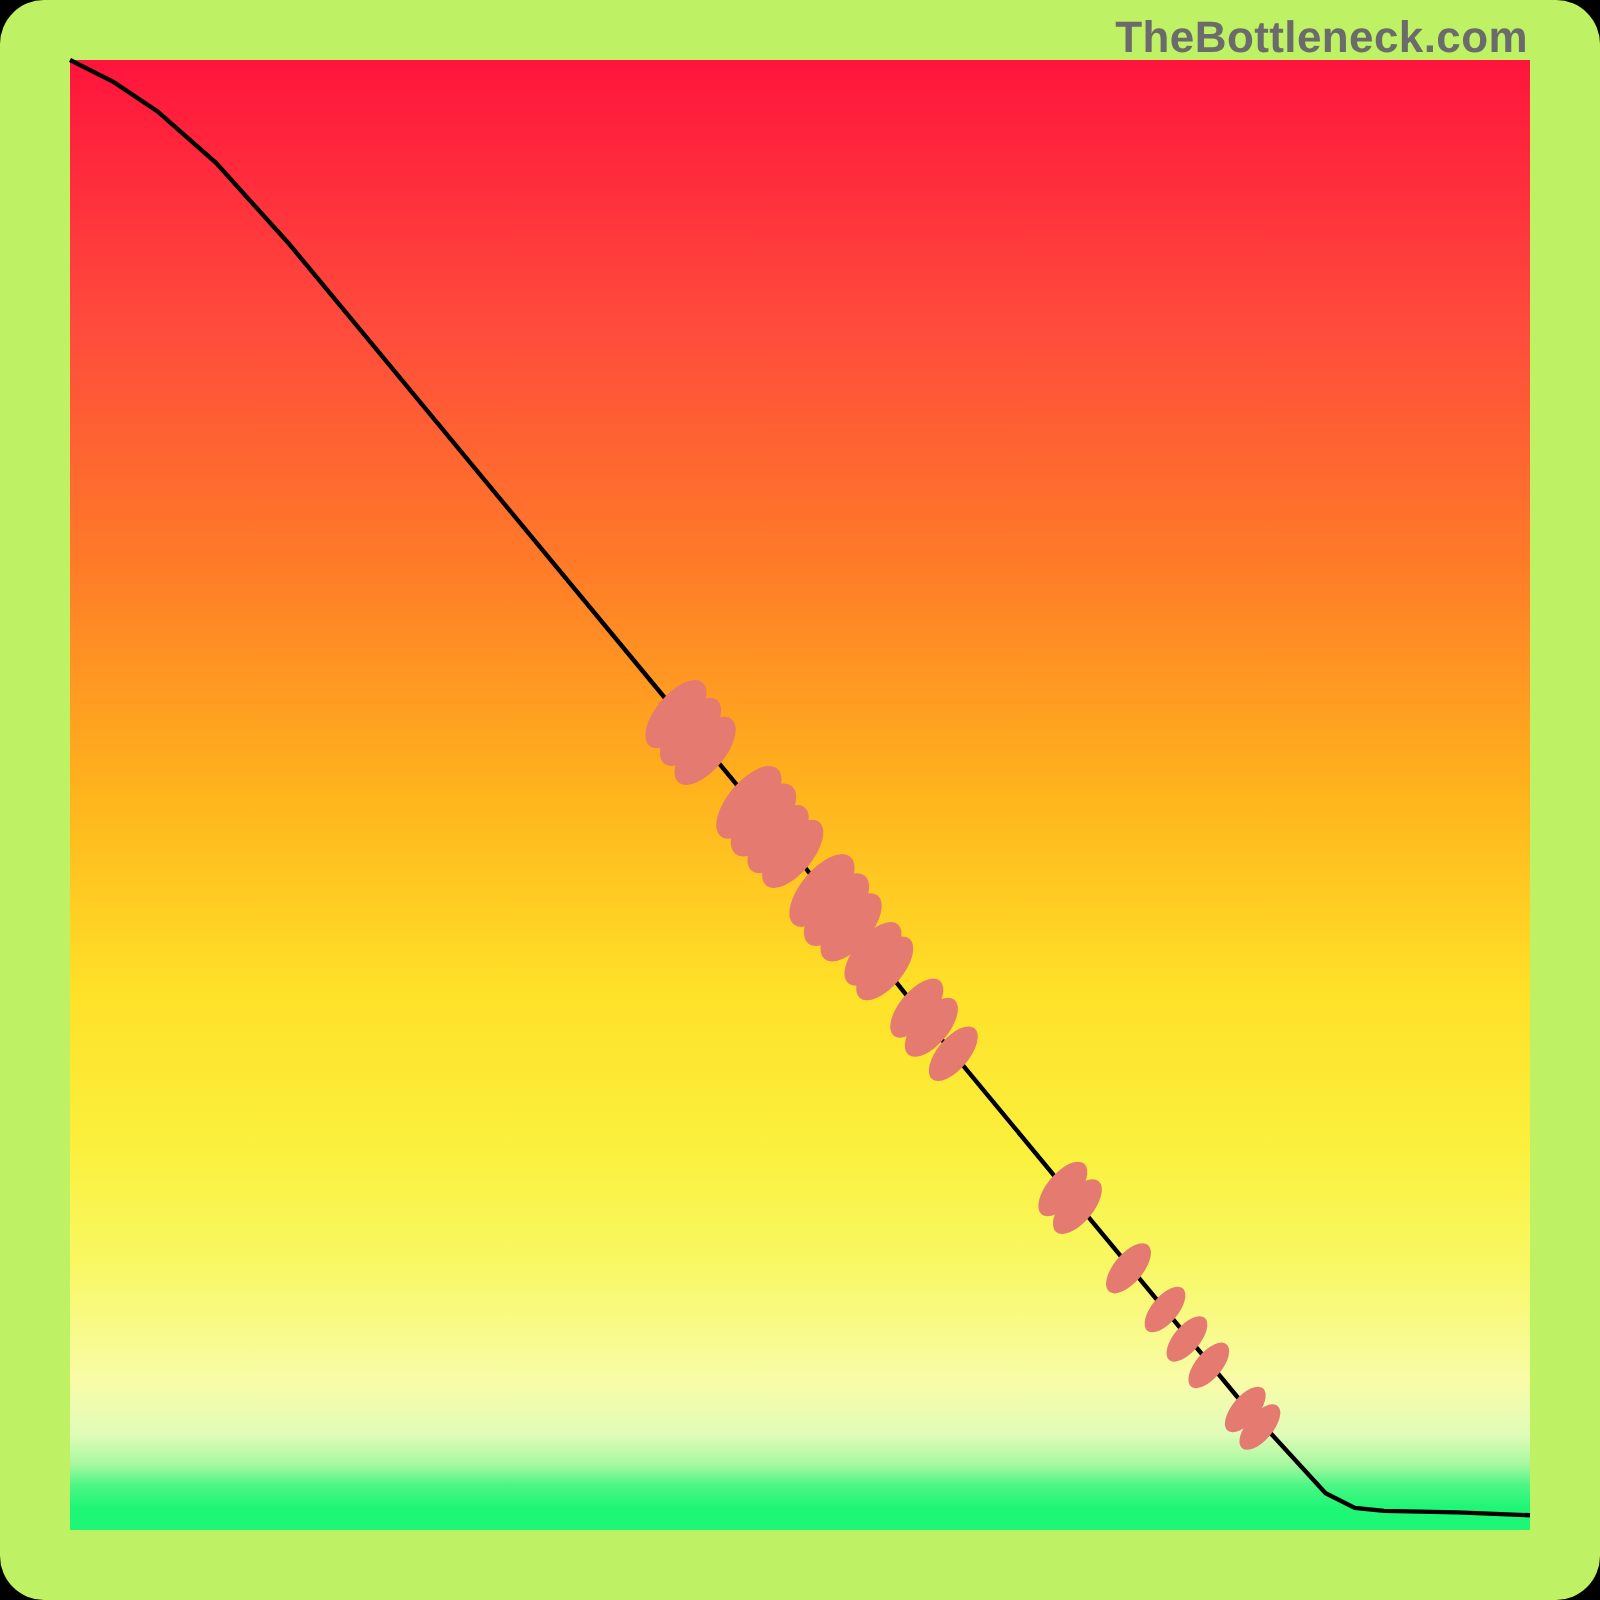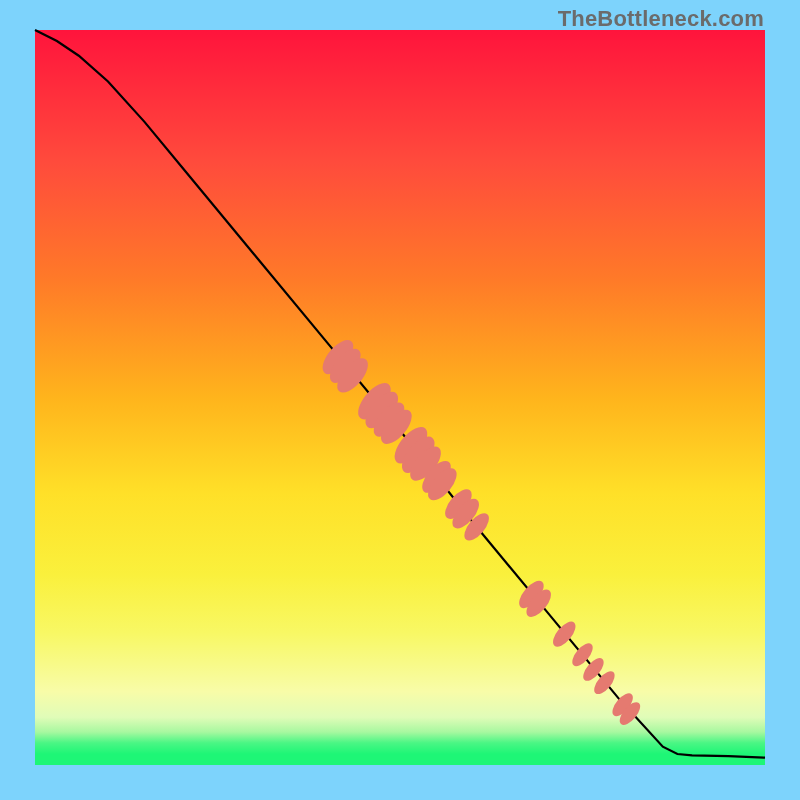--- a/index.html
+++ b/index.html
@@ -7,21 +7,22 @@
     padding: 0;
     width: 800px;
     height: 800px;
     background: #000;
     overflow: hidden;
   }
   .stage {
     position: relative;
     width: 800px;
     height: 800px;
-    background: #7dd3fc;
+    background: #bef264;
+    border-radius: 22px;
   }
   .plot-area {
     position: absolute;
     left: 35px;
     top: 30px;
     width: 730px;
     height: 735px;
     background: linear-gradient(
       to bottom,
       #ff143c 0%,

